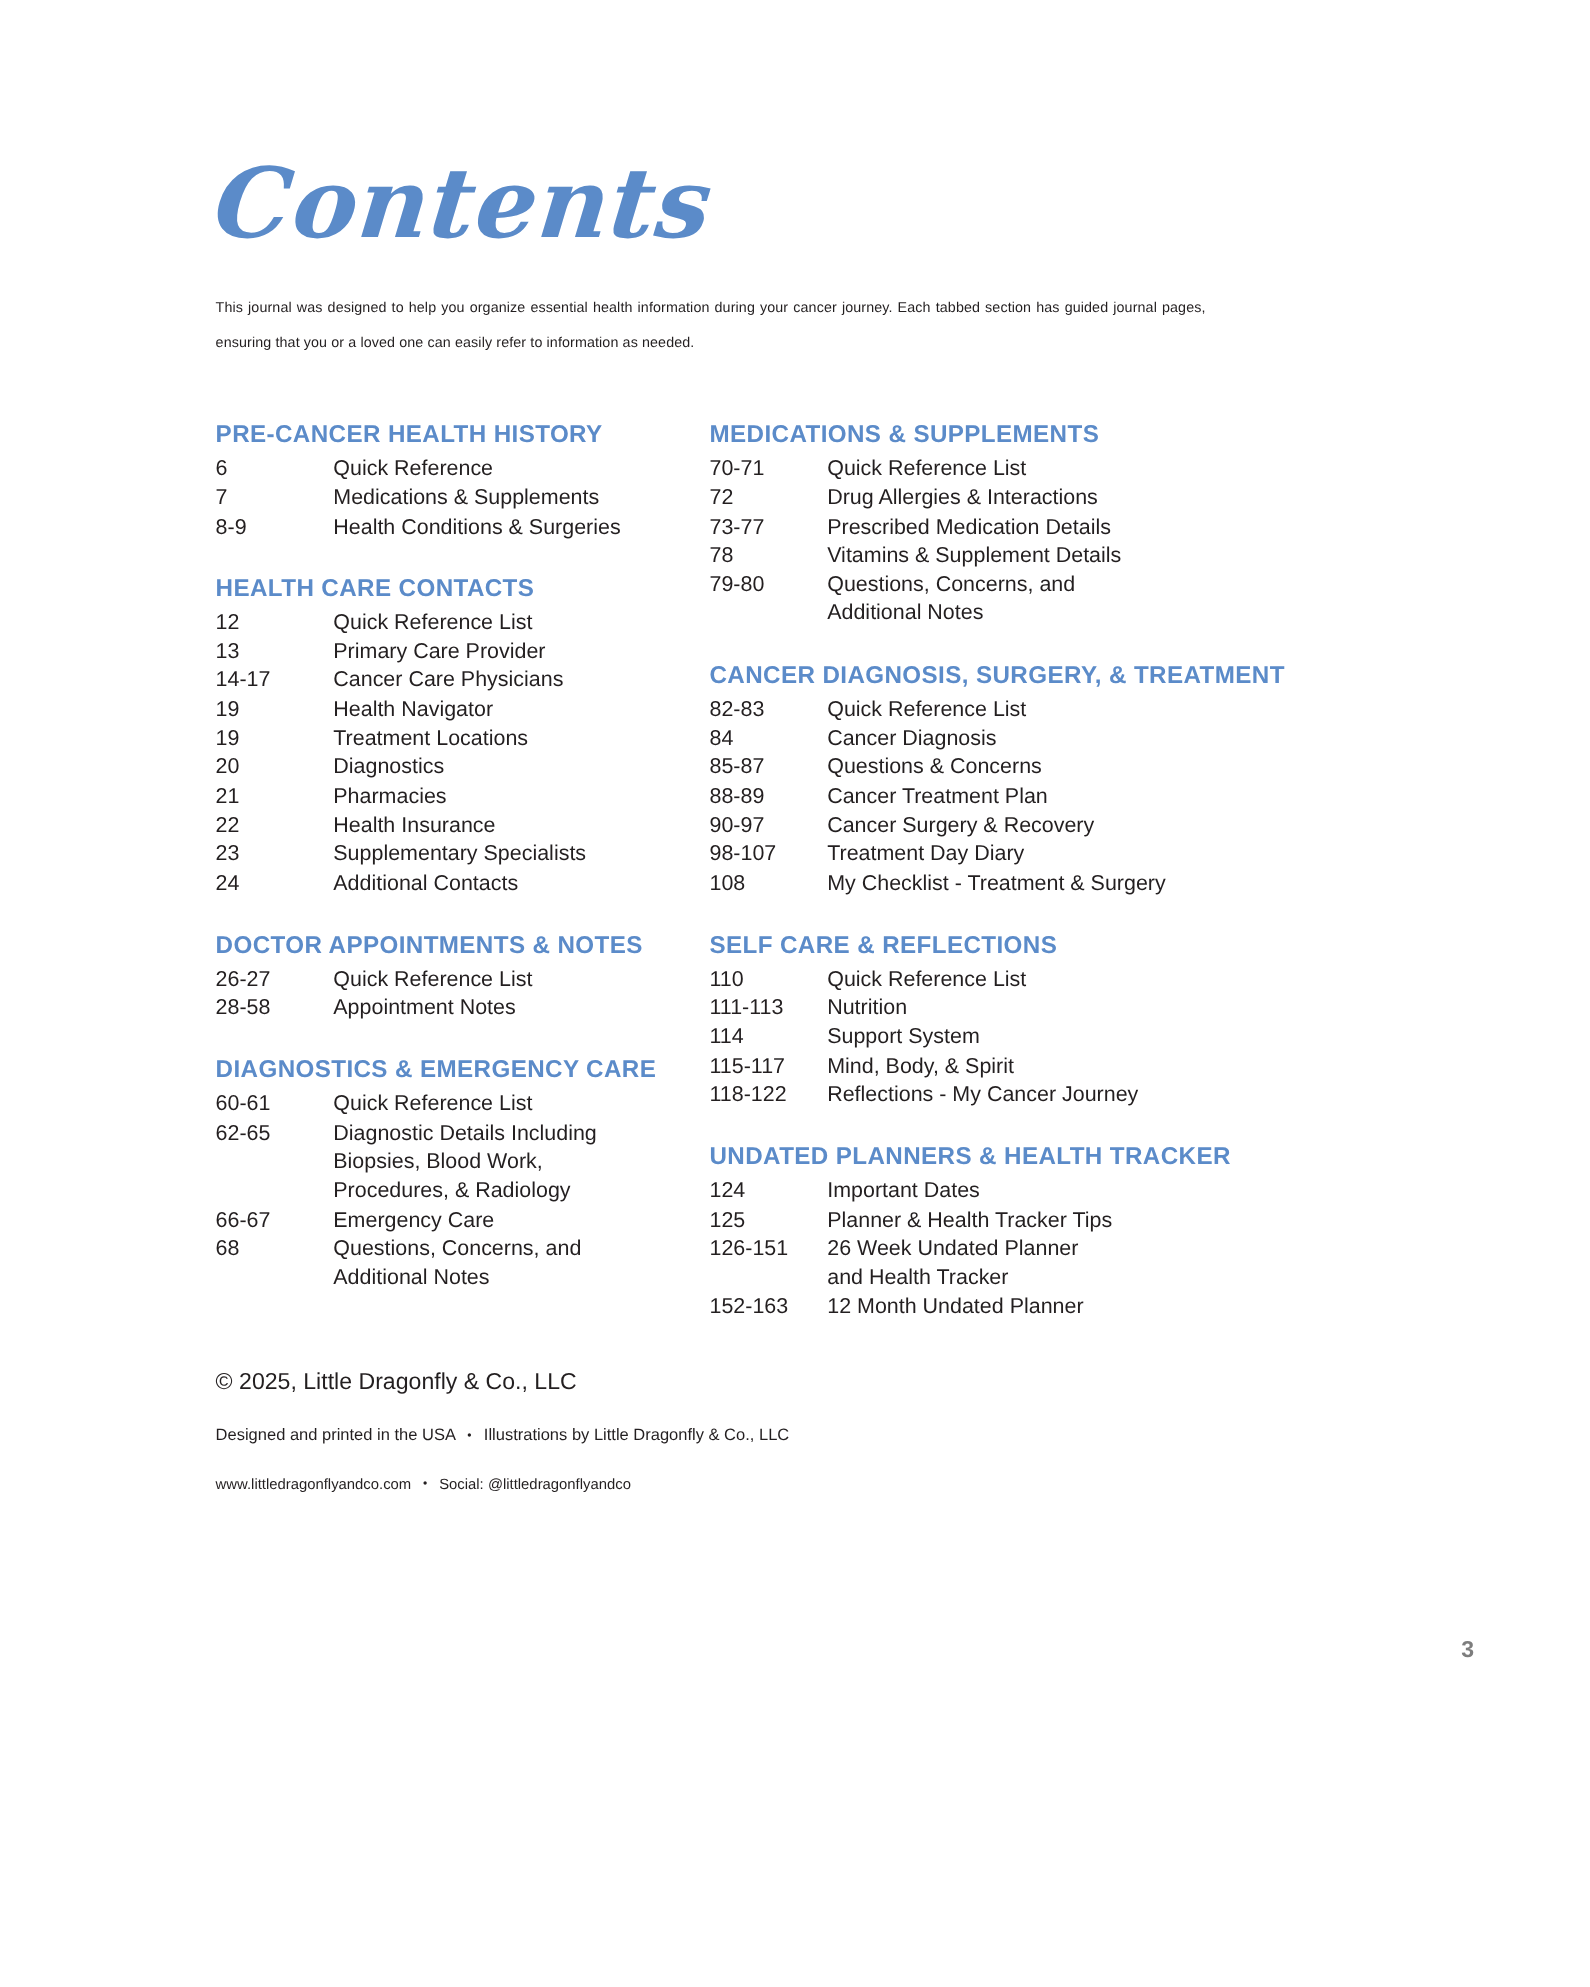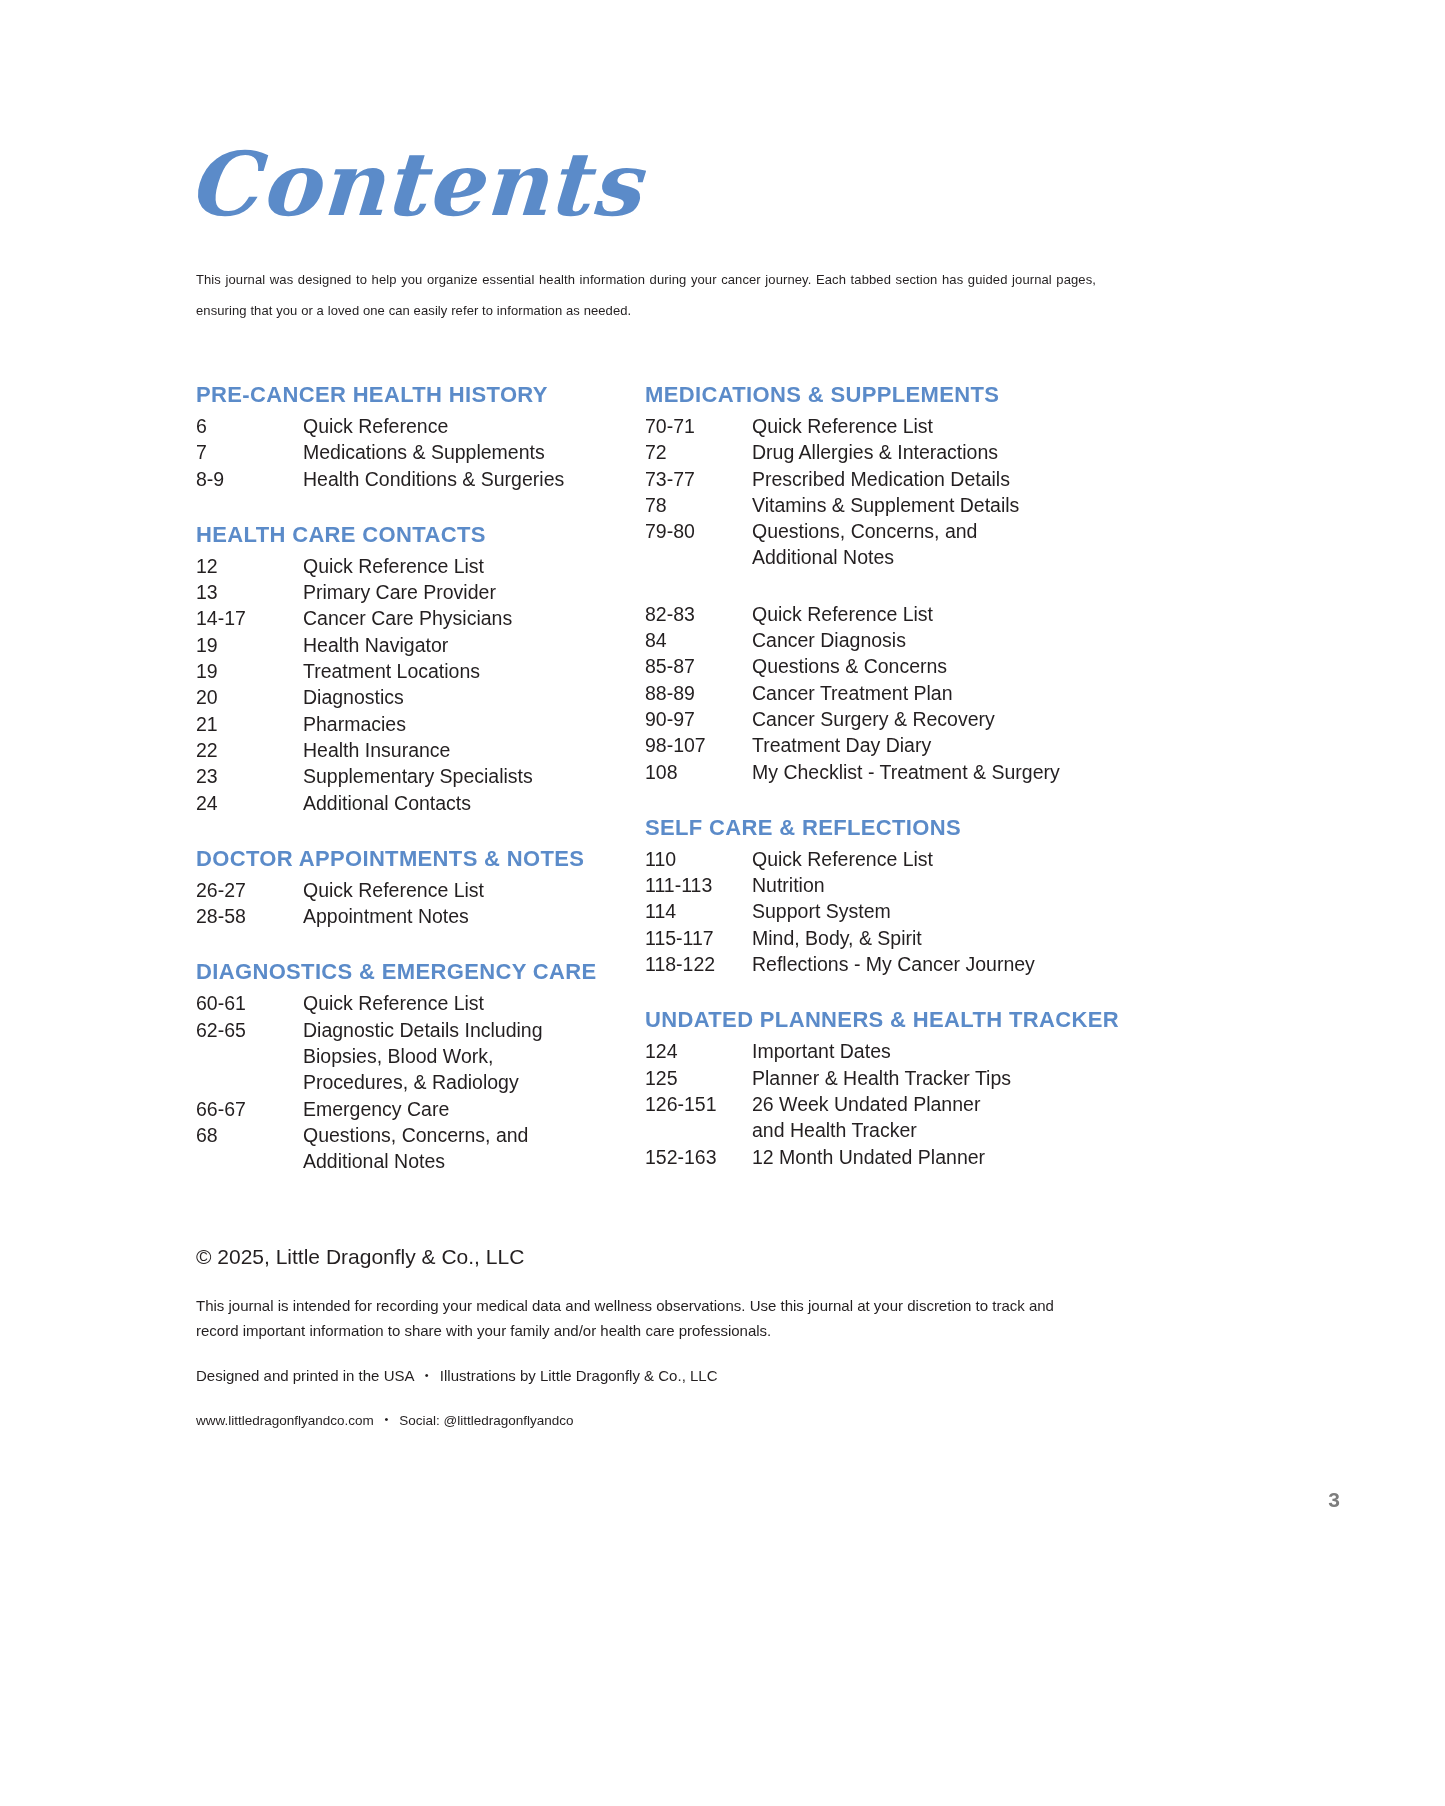--- a/index.html
+++ b/index.html
@@ -270,20 +270,21 @@
         <div class="toc-row">
           <span class="toc-pages">79-80</span>
           <span class="toc-label">Questions, Concerns, and</span>
         </div>
         <div class="toc-row toc-cont">
           <span class="toc-pages">&nbsp;</span>
           <span class="toc-label">Additional Notes</span>
         </div>
       </div>
       <div class="toc-section">
+        <div class="section-head">CANCER DIAGNOSIS, SURGERY, &amp; TREATMENT</div>
         <div class="toc-row">
           <span class="toc-pages">82-83</span>
           <span class="toc-label">Quick Reference List</span>
         </div>
         <div class="toc-row">
           <span class="toc-pages">84</span>
           <span class="toc-label">Cancer Diagnosis</span>
         </div>
         <div class="toc-row">
           <span class="toc-pages">85-87</span>
@@ -349,21 +350,20 @@
         </div>
         <div class="toc-row">
           <span class="toc-pages">152-163</span>
           <span class="toc-label">12 Month Undated Planner</span>
         </div>
       </div>
     </div>
 
   <div class="footer">
     <div class="copyright">© 2025, Little Dragonfly &amp; Co., LLC</div>
-    <div class="disclaimer">This journal is intended for recording your medical data and wellness observations. Use this journal at your discretion to track and record important information to share with your family and/or health care professionals.</div>
     <div class="credit">
       <span>Designed and printed in the USA</span>
       <span class="sep">•</span>
       <span>Illustrations by Little Dragonfly &amp; Co., LLC</span>
     </div>
     <div class="weblinks">
       <span>www.littledragonflyandco.com</span>
       <span class="sep">•</span>
       <span>Social:</span>
       <span>@littledragonflyandco</span>

